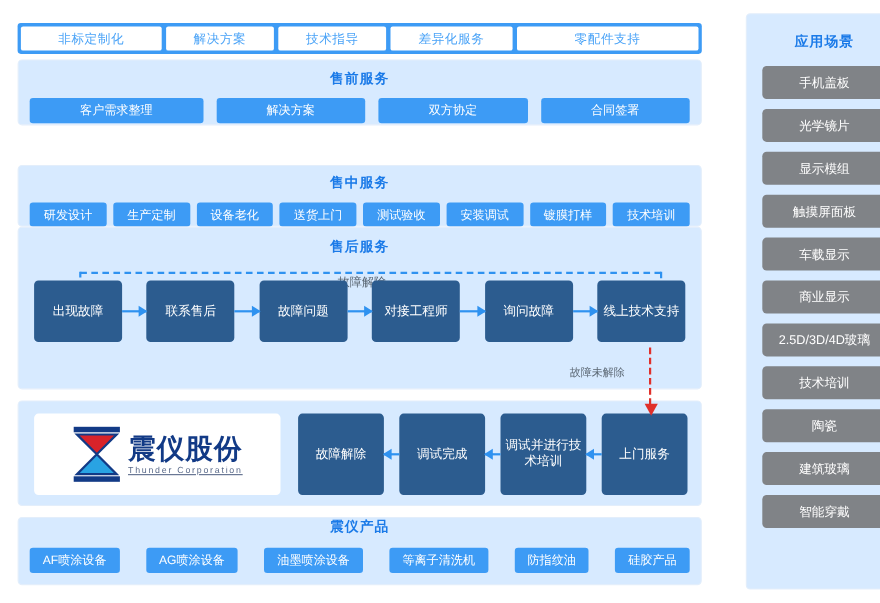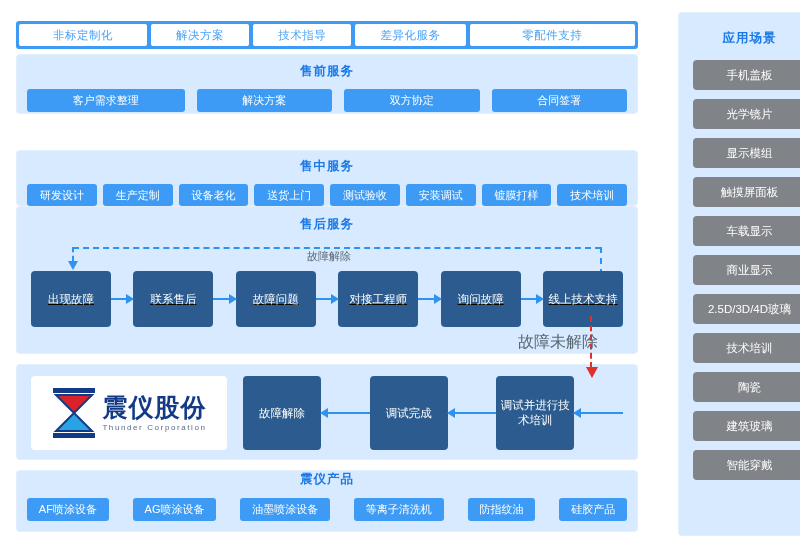--- a/index.html
+++ b/index.html
@@ -198,31 +198,31 @@
     content: "";
     position: absolute;
     left: -6px; bottom: -10px;
     border-top: 11px solid #e0302a;
     border-left: 6px solid transparent;
     border-right: 6px solid transparent;
   }
   .red-label {
     position: absolute;
     left: 510px; top: 322px;
-    font-size: 16px;
+    font-size: 10px;
     color: #5a6672;
     z-index: 6;
   }
 
   
   #logorow { left: 8px; top: 354px; width: 622px; height: 96px; }
   #logorow .flowrow { padding: 0 14px; height: 96px; }
   #logorow .fbox { width: 78px; height: 74px; }
   .logo-card {
-    width: 196px; height: 74px;
+    width: 224px; height: 74px;
     background: #ffffff;
     border-radius: 4px;
     display: flex;
     align-items: center;
     justify-content: center;
     flex: 0 0 auto;
     margin-right: 16px;
     overflow: hidden;
   }
   .logo-inner { display: flex; align-items: center; gap: 5px; }
@@ -233,20 +233,21 @@
     font-weight: bold;
     color: #123a86;
     letter-spacing: 1px;
     line-height: 28px;
   }
   .logo-en {
     font-size: 8px;
     color: #5a6a8a;
     letter-spacing: 1.6px;
     margin-top: 1px;
+    text-decoration: underline;
   }
 
   
   #products { left: 8px; top: 460px; width: 622px; height: 62px; }
   #products .panel-title { margin-top: 0; }
   #products .pillrow { margin-top: 10px; gap: 24px; }
   #products .pill { height: 23px; }
 
   
   #sidebar {
@@ -312,21 +313,21 @@
     </div>
 
     <div class="panel" id="aftersale">
       <div class="panel-title">售后服务</div>
 
       <div class="loop-line"></div>
       <div class="loop-right"></div>
       <div class="loop-left"></div>
       <div class="loop-label">故障解除</div>
 
-      <div class="flowrow" style="margin-top:38px;text-decoration:underline;">
+      <div class="flowrow" style="margin-top:22px;">
         <div class="fbox">出现故障</div>
         <div class="arrow-r"></div>
         <div class="fbox">联系售后</div>
         <div class="arrow-r"></div>
         <div class="fbox">故障问题</div>
         <div class="arrow-r"></div>
         <div class="fbox">对接工程师</div>
         <div class="arrow-r"></div>
         <div class="fbox">询问故障</div>
         <div class="arrow-r"></div>
@@ -354,20 +355,21 @@
             </div>
           </div>
         </div>
         <div class="fbox">故障解除</div>
         <div class="arrow-l"></div>
         <div class="fbox">调试完成</div>
         <div class="arrow-l"></div>
         <div class="fbox">调试并进行技
 术培训</div>
         <div class="arrow-l"></div>
+        <div class="fbox">上门服务</div>
       </div>
     </div>
 
     <div class="panel" id="products">
       <div class="panel-title">震仪产品</div>
       <div class="pillrow">
         <div class="pill">AF喷涂设备</div>
         <div class="pill">AG喷涂设备</div>
         <div class="pill">油墨喷涂设备</div>
         <div class="pill">等离子清洗机</div>

